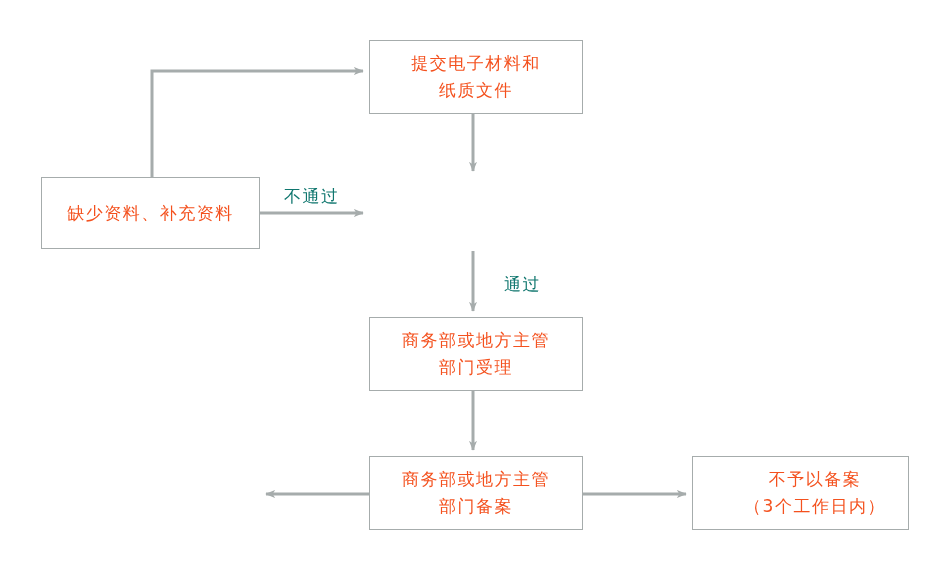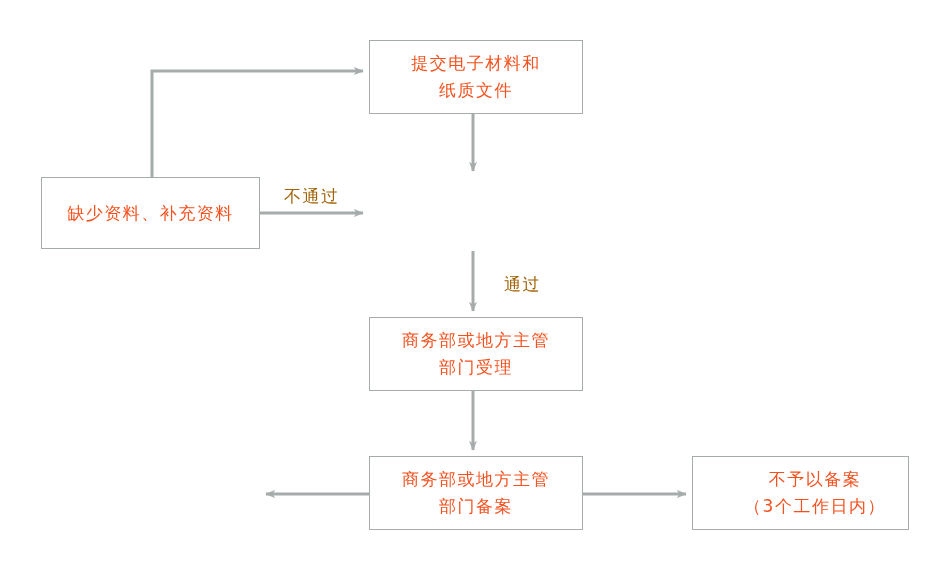--- a/index.html
+++ b/index.html
@@ -40,21 +40,21 @@
     color: #f4511e;
     font-family: "DejaVu Sans", "Liberation Sans", sans-serif;
     font-size: 17px;
     line-height: 27px;
     letter-spacing: 1.5px;
     white-space: pre-line;
     font-weight: 400;
   }
   .edge-label {
     position: absolute;
-    color: #a16207;
+    color: #0f766e;
     font-family: "DejaVu Sans", "Liberation Sans", sans-serif;
     font-size: 17px;
     letter-spacing: 1.5px;
     line-height: 20px;
     white-space: nowrap;
   }
 </style>
 </head>
 <body>
 

